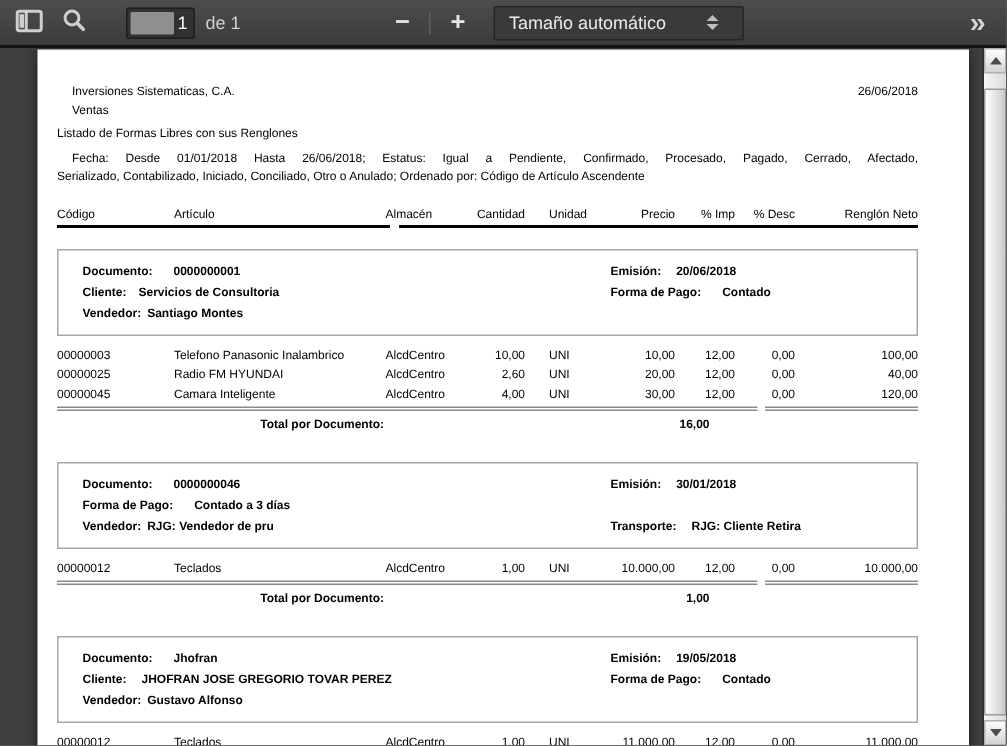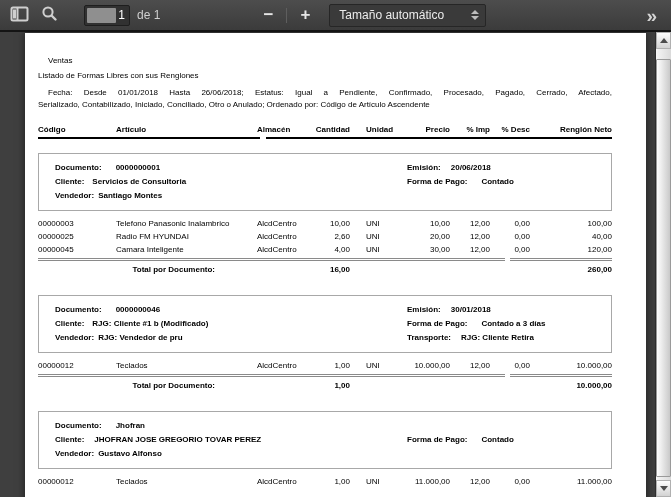--- a/index.html
+++ b/index.html
@@ -20,21 +20,21 @@
   .page-input .sel{position:absolute;left:2px;top:2px;bottom:2px;width:29px;
     background:#8f8f8f;border-radius:1px;}
   .page-input .val{position:absolute;right:4px;top:2px;color:#fff;font-size:12px;}
   .page-count{margin-left:7px;color:#cfcfcf;}
   .zoom-group{display:flex;align-items:center;margin-left:96px;}
   .zoom-btn{font-size:17px;font-weight:bold;color:#e6e6e6;width:24px;text-align:center;
     cursor:pointer;line-height:22px;}
   .vdivider{width:1px;height:15px;background:#5e5e5e;margin:0 6px;}
   .zoom-select{display:flex;align-items:center;justify-content:space-between;
     margin-left:12px;width:140px;height:21px;background:#3a3a3a;
-    border:1px solid #262626;border-radius:2px;padding:0 6px 0 9px;cursor:pointer;
+    border:1px solid #262626;border-radius:2px;padding:0 16px 0 9px;cursor:pointer;
     color:#ececec;}
   .spinner{display:flex;flex-direction:column;gap:2px;align-items:center;}
   .spinner .up{width:0;height:0;border-left:4px solid transparent;
     border-right:4px solid transparent;border-bottom:4px solid #bdbdbd;}
   .spinner .down{width:0;height:0;border-left:4px solid transparent;
     border-right:4px solid transparent;border-top:4px solid #bdbdbd;}
   .expand{margin-left:auto;margin-right:14px;font-size:19px;font-weight:bold;
     color:#d4d4d4;cursor:pointer;line-height:19px;}
 
   
@@ -48,37 +48,37 @@
   .rep-line .lft{padding-left:10px;}
   .rep-line2-right{display:flex;width:150px;justify-content:space-between;}
   .rep-title{margin-top:3px;line-height:12px;}
   .filters{margin-top:5px;line-height:12px;}
   .filters .j{text-align:justify;text-align-last:justify;text-indent:10px;}
 
   
   .tgrid{display:grid;grid-template-columns:78px 141px 41px 52px 48px 52px 40px 40px 82px;}
   .tgrid .r{text-align:right;}
   .tgrid .u{padding-left:16px;}
-  .cols{margin-top:13px;font-weight:bold;line-height:11px;}
+  .cols{margin-top:13px;font-weight:normal;line-height:11px;}
   .hline{display:flex;margin-top:2px;}
   .hline .seg1{width:222px;height:2px;background:#000;}
   .hline .gap{width:6px;}
   .hline .seg2{flex:1;height:2px;background:#000;}
 
   .docbox{border:1px solid #a8a8a8;margin-top:14px;padding:7px 0 7px 16px;
     font-weight:bold;line-height:14px;}
   .docbox .bl{display:grid;grid-template-columns:352px 1fr;}
   .docbox .v{margin-left:10px;}
   .rows{margin-top:6px;line-height:13px;}
   .dblline{display:flex;margin-top:2px;flex-direction:row;}
   .dbl{height:1px;border-top:1px solid #8a8a8a;border-bottom:1px solid #8a8a8a;}
   .dbl.seg1{width:467px;}
   .dblgap{width:5px;}
   .dbl.seg2{flex:1;}
-  .totrow{margin-top:3px;font-weight:bold;line-height:12px;}
+  .totrow{margin-top:3px;font-weight:bold;line-height:12px;gap:41px;}
   .totrow .tlabel{grid-column:1 / span 2;text-align:right;padding-right:42px;}
 
   
   .sbar{position:absolute;top:0;right:0;bottom:0;width:15px;
     background:linear-gradient(to right,#f6f6f6,#dadada);border-left:1px solid #2e2e2e;}
   .sarrow{position:absolute;left:0;right:0;height:17px;
     background:linear-gradient(#fdfdfd,#d3d3d3);border:1px solid #b0b0b0;
     box-sizing:border-box;display:flex;align-items:center;justify-content:center;cursor:pointer;}
   .sarrow.up{top:0;}
   .sarrow.down{bottom:0;}
@@ -135,20 +135,24 @@
     </div>
 
     <span class="expand">»</span>
   </div>
 
   <div class="viewer">
 
     <div class="page">
 
       <div class="rep-line">
+        <span class="lft">Inversiones Sistematicas, C.A.</span>
+        <span>26/06/2018</span>
+      </div>
+      <div class="rep-line">
         <span class="lft">Ventas</span>
       </div>
       <div class="rep-title">Listado de Formas Libres con sus Renglones</div>
 
       <div class="filters">
         <div class="j">Fecha: Desde 01/01/2018 Hasta 26/06/2018; Estatus: Igual a Pendiente, Confirmado, Procesado, Pagado, Cerrado, Afectado,</div>
         <div>Serializado, Contabilizado, Iniciado, Conciliado, Otro o Anulado; Ordenado por: Código de Artículo Ascendente</div>
       </div>
 
       <div class="tgrid cols">
@@ -233,21 +237,20 @@
           <span></span>
         <span class="r">260,00</span>
       </div>
 
       <div class="docbox" style="margin-top:19px">
         <div class="bl">
           <span><span>Documento:</span><span class="v" style="margin-left:14px">0000000046</span></span>
           <span><span>Emisión:</span><span class="v">30/01/2018</span></span>
         </div>
         <div class="bl">
-          <span><span>Cliente:</span><span class="v" style="margin-left:8px">RJG: Cliente #1 b (Modificado)</span></span>
           <span><span>Forma de Pago:</span><span class="v" style="margin-left:14px">Contado a 3 días</span></span>
         </div>
         <div class="bl">
           <span><span>Vendedor:</span><span class="v" style="margin-left:4px">RJG: Vendedor de pru</span></span>
           <span><span>Transporte:</span><span class="v">RJG: Cliente Retira</span></span>
         </div>
       </div>
 
       <div class="rows">
         <div class="tgrid">
@@ -275,20 +278,21 @@
         <span></span>
           <span></span>
           <span></span>
           <span></span>
         <span class="r">10.000,00</span>
       </div>
 
       <div class="docbox" style="margin-top:19px">
         <div class="bl">
           <span><span>Documento:</span><span class="v" style="margin-left:14px">Jhofran</span></span>
+          <span><span>Emisión:</span><span class="v">19/05/2018</span></span>
         </div>
         <div class="bl">
           <span><span>Cliente:</span><span class="v" style="margin-left:10px">JHOFRAN JOSE GREGORIO TOVAR PEREZ</span></span>
           <span><span>Forma de Pago:</span><span class="v" style="margin-left:14px">Contado</span></span>
         </div>
         <div class="bl">
           <span><span>Vendedor:</span><span class="v" style="margin-left:4px">Gustavo Alfonso</span></span>
         </div>
       </div>
 

